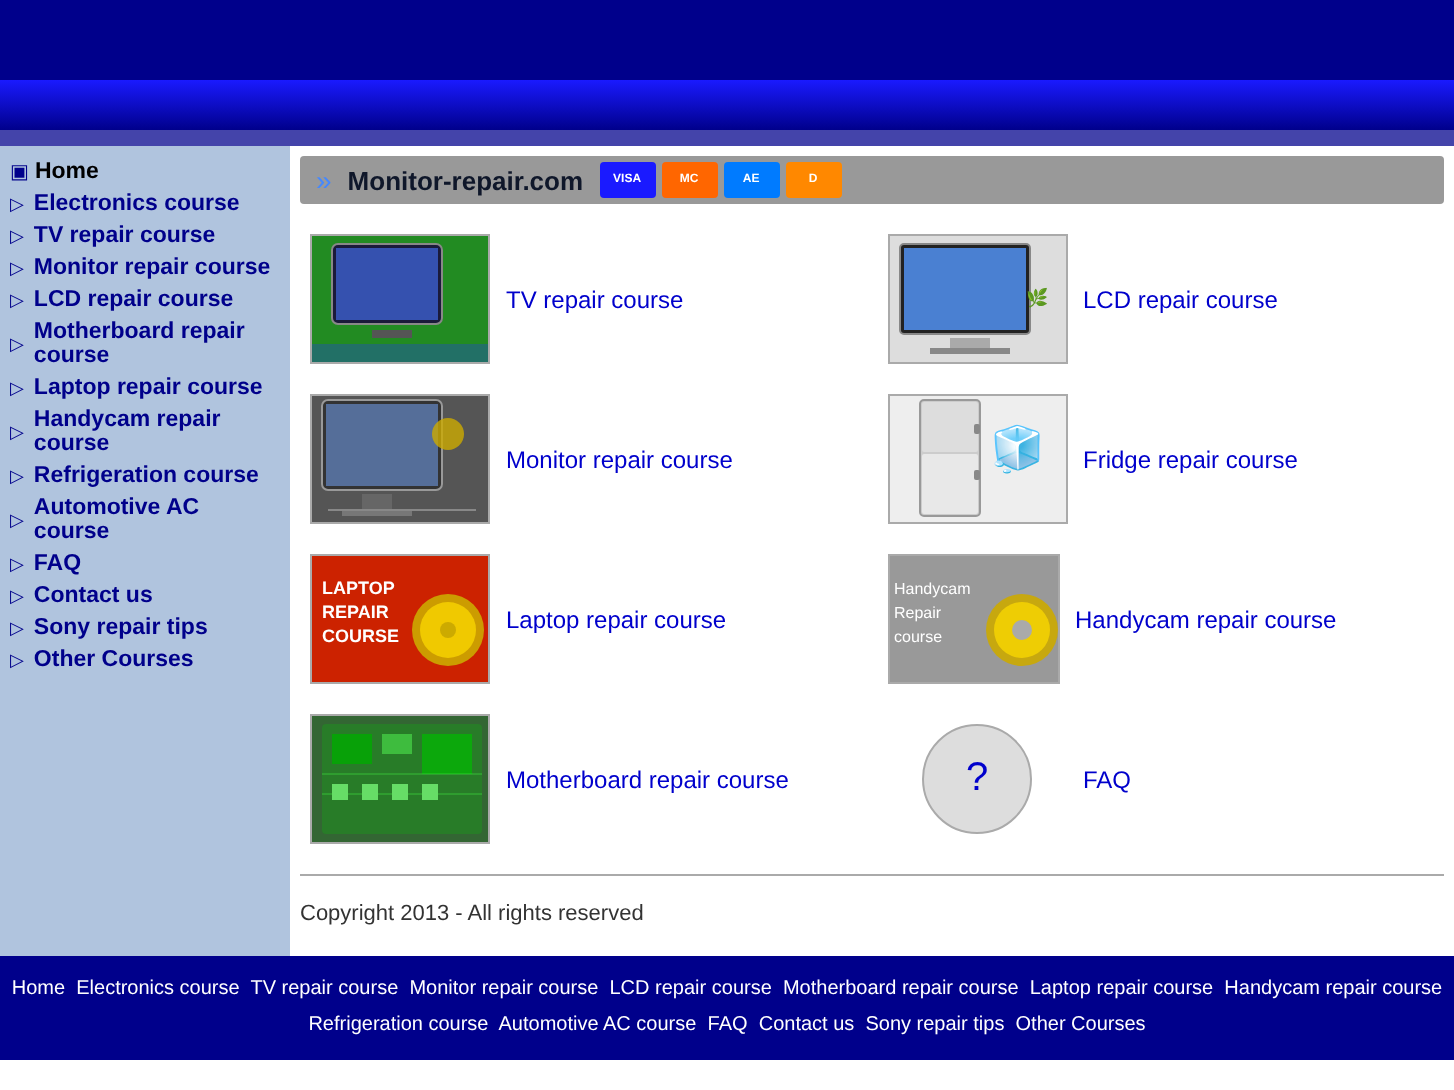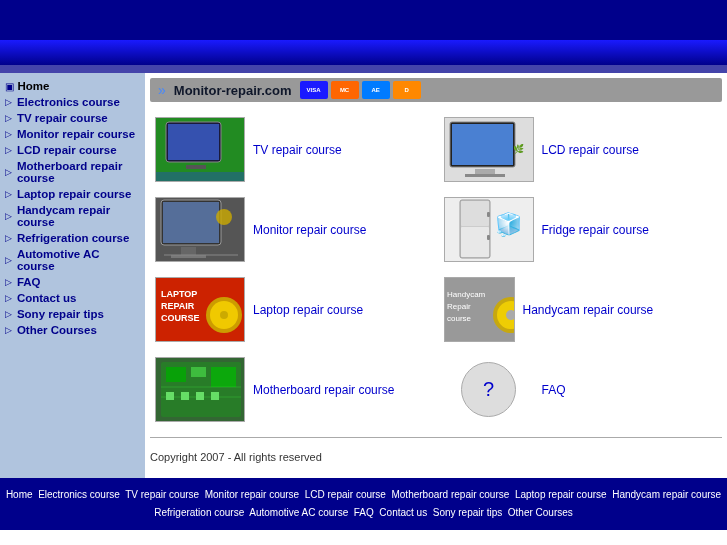--- a/index.html
+++ b/index.html
@@ -40,21 +40,21 @@
     .course-item { display: flex; align-items: center; gap: 8px; padding: 5px; min-height: 65px; }
     .course-thumb { width: 90px; height: 65px; flex-shrink: 0; display: flex; align-items: center; justify-content: center; overflow: hidden; }
     .course-title a { color: #0000cc; text-decoration: none; font-size: 12px; }
 
     
     .thumb-tv { background: linear-gradient(135deg, #228B22 40%, #4169E1 60%); width: 90px; height: 65px; position: relative; border: 1px solid #aaa; }
     .thumb-lcd { background: #ccc; width: 90px; height: 65px; border: 1px solid #aaa; display: flex; align-items: center; justify-content: center; }
     .thumb-monitor { background: linear-gradient(180deg, #444 0%, #888 100%); width: 90px; height: 65px; border: 1px solid #aaa; }
     .thumb-fridge { background: #ddd; width: 90px; height: 65px; border: 1px solid #aaa; display: flex; align-items: center; justify-content: center; }
     .thumb-laptop { background: linear-gradient(135deg, #cc0000, #ffaa00); width: 90px; height: 65px; border: 1px solid #aaa; display: flex; align-items: center; justify-content: center; text-decoration: underline; }
-    .thumb-handycam { background: linear-gradient(135deg, #888, #bbb); width: 71px; height: 65px; border: 1px solid #aaa; display: flex; align-items: center; justify-content: center; }
+    .thumb-handycam { background: linear-gradient(135deg, #888, #bbb); width: 86px; height: 65px; border: 1px solid #aaa; display: flex; align-items: center; justify-content: center; }
     .thumb-motherboard { background: linear-gradient(135deg, #336633, #99cc99); width: 90px; height: 65px; border: 1px solid #aaa; }
     .thumb-faq { background: #ddd; width: 55px; height: 55px; border-radius: 50%; border: 1px solid #aaa; display: flex; align-items: center; justify-content: center; font-size: 20px; color: #0000cc; }
 
     
     .separator { border: none; border-top: 1px solid #aaa; margin: 10px 0; }
 
     
     .copyright { font-size: 11px; color: #333; padding: 3px 0 10px 0; }
 
     
@@ -271,21 +271,21 @@
         </div>
         <div class="course-title">
           <a href="#">FAQ</a>
         </div>
       </div>
 
     </div>
 
     <hr class="separator">
 
-    <div class="copyright">Copyright 2007 - All rights reserved</div>
+    <div class="copyright">Copyright 2013 - All rights reserved</div>
 
   </div>
 </div>
 
 <div class="footer">
   <div class="footer-links">
     <a href="#">Home</a>&nbsp;
     <a href="#">Electronics course</a>&nbsp;
     <a href="#">TV repair course</a>&nbsp;
     <a href="#">Monitor repair course</a>&nbsp;

